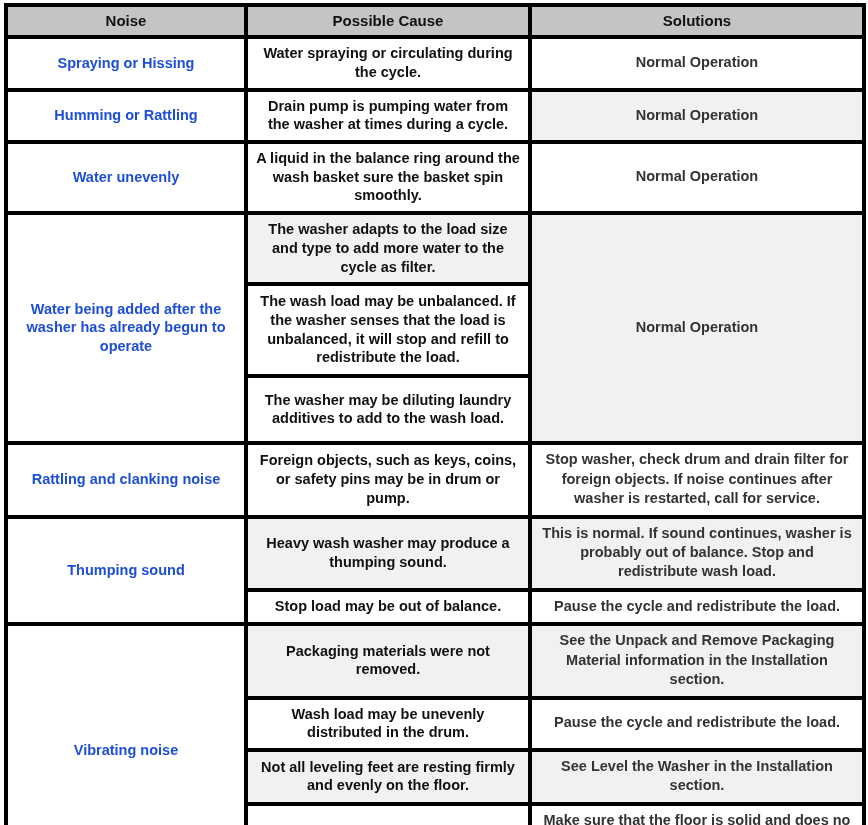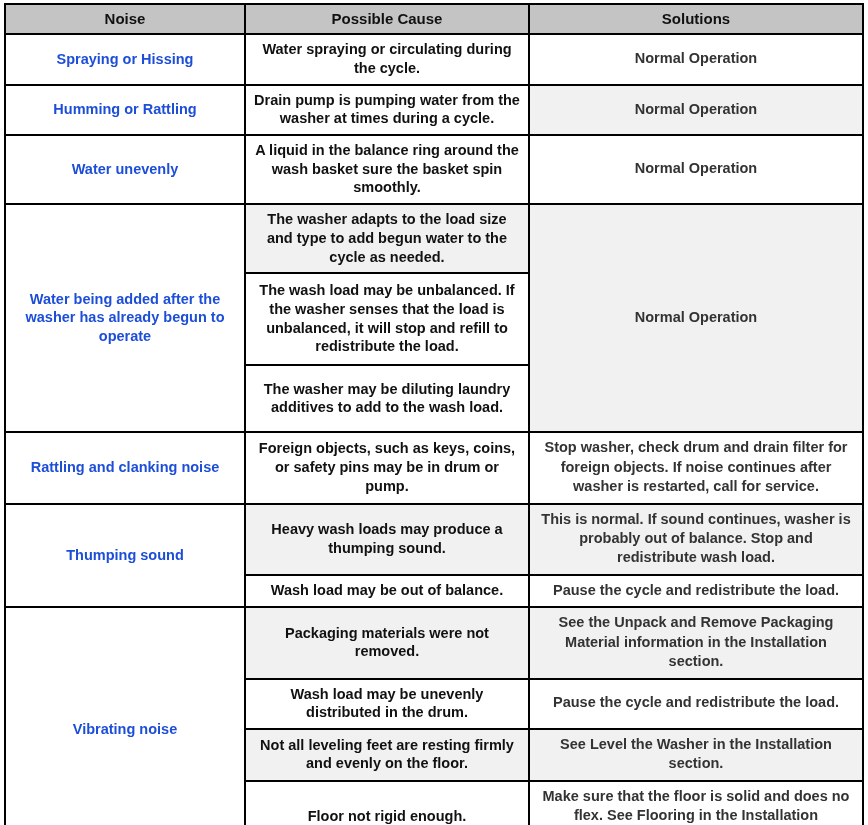--- a/index.html
+++ b/index.html
@@ -32,21 +32,21 @@
     table-layout: fixed;
     background: #ffffff;
   }
 
   col.c-noise     { width: 240px; }
   col.c-cause     { width: 284px; }
   col.c-solution  { width: 334px; }
 
   table.noise-table th,
   table.noise-table td {
-    border: 2px solid #000000;
+    border: 4px solid #000000;
     vertical-align: middle;
     padding: 5px 8px 6px 8px;
     box-sizing: border-box;
     text-align: center;
   }
 
   
   thead th {
     background: #c4c4c4;
     text-align: center;
@@ -125,46 +125,46 @@
       </tr>
 
       <tr>
         <td class="noise-cell plain" style="height:68px">Water unevenly</td>
         <td class="cause-cell plain">A liquid in the balance ring around the wash basket sure the basket spin smoothly.</td>
         <td class="solution-cell plain">Normal Operation</td>
       </tr>
 
       <tr>
         <td class="noise-cell plain" rowspan="3" style="height:66px">Water being added after the washer has already begun to operate</td>
-        <td class="cause-cell shaded">The washer adapts to the load size and type to add begun water to the cycle as needed.</td>
+        <td class="cause-cell shaded">The washer adapts to the load size and type to add more water to the cycle as filter.</td>
         <td class="solution-cell shaded" rowspan="3">Normal Operation</td>
       </tr>
 
       <tr>
         <td class="cause-cell plain" style="height:92px">The wash load may be unbalanced. If the washer senses that the load is unbalanced, it will stop and refill to redistribute the load.</td>
       </tr>
 
       <tr>
         <td class="cause-cell plain" style="height:67px">The washer may be diluting laundry additives to add to the wash load.</td>
       </tr>
 
       <tr>
         <td class="noise-cell plain" style="height:71px">Rattling and clanking noise</td>
         <td class="cause-cell plain">Foreign objects, such as keys, coins, or safety pins may be in drum or pump.</td>
         <td class="solution-cell plain">Stop washer, check drum and drain filter for foreign objects. If noise continues after washer is restarted, call for service.</td>
       </tr>
 
       <tr>
         <td class="noise-cell plain" rowspan="2" style="height:65px">Thumping sound</td>
-        <td class="cause-cell shaded">Heavy wash loads may produce a thumping sound.</td>
+        <td class="cause-cell shaded">Heavy wash washer may produce a thumping sound.</td>
         <td class="solution-cell shaded">This is normal. If sound continues, washer is probably out of balance. Stop and redistribute wash load.</td>
       </tr>
 
       <tr>
-        <td class="cause-cell plain" style="height:30px">Wash load may be out of balance.</td>
+        <td class="cause-cell plain" style="height:30px">Stop load may be out of balance.</td>
         <td class="solution-cell plain">Pause the cycle and redistribute the load.</td>
       </tr>
 
       <tr>
         <td class="noise-cell plain" rowspan="4" style="height:65px">Vibrating noise</td>
         <td class="cause-cell shaded">Packaging materials were not removed.</td>
         <td class="solution-cell shaded">See the Unpack and Remove Packaging Material information in the Installation section.</td>
       </tr>
 
       <tr>

